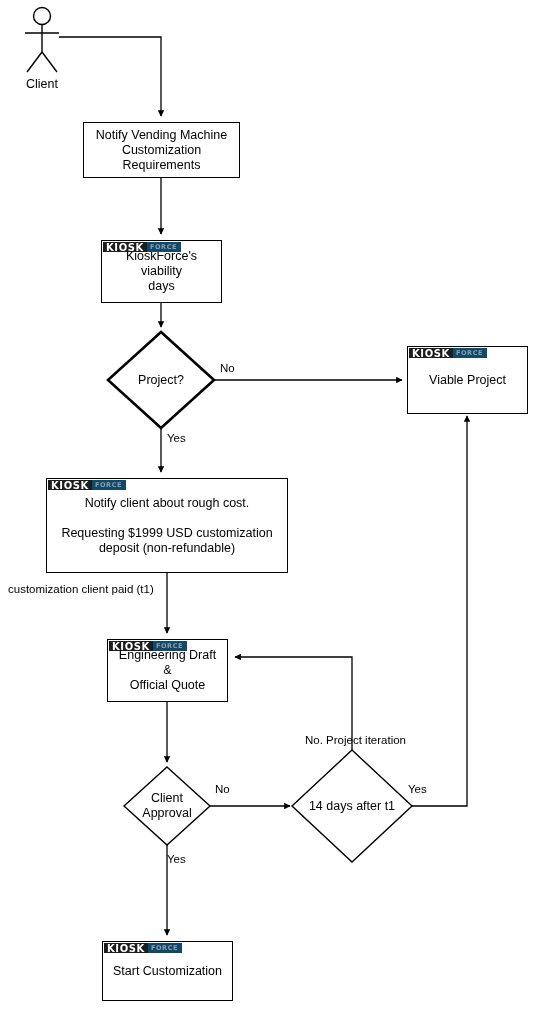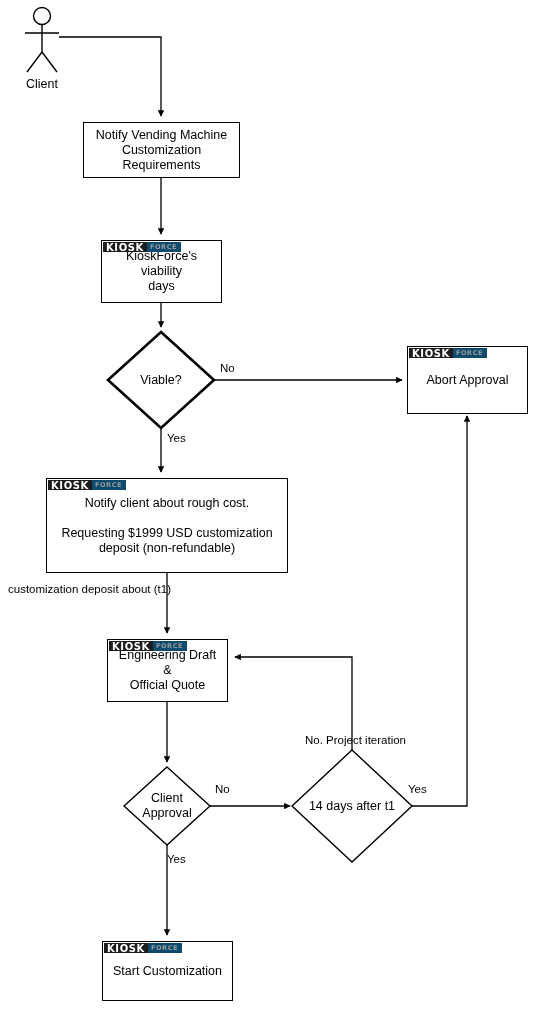--- a/index.html
+++ b/index.html
@@ -196,21 +196,21 @@
   </span>
   <span class="node-label">KioskForce's viability
 days</span>
 </div>
 
 <div class="node" style="left:407px; top:346px; width:121px; height:68px;">
   <span class="kf-badge">
     <span class="kf-kiosk">KIOSK</span>
     <span class="kf-force">FORCE</span>
   </span>
-  <span class="node-label">Abort Approval</span>
+  <span class="node-label">Viable Project</span>
 </div>
 
 <div class="node" style="left:46px; top:478px; width:242px; height:95px;">
   <span class="kf-badge">
     <span class="kf-kiosk">KIOSK</span>
     <span class="kf-force">FORCE</span>
   </span>
   <span class="node-label">Notify client about rough cost.
 
 Requesting $1999 USD customization
@@ -227,32 +227,32 @@
 </div>
 
 <div class="node" style="left:102px; top:941px; width:131px; height:60px;">
   <span class="kf-badge">
     <span class="kf-kiosk">KIOSK</span>
     <span class="kf-force">FORCE</span>
   </span>
   <span class="node-label">Start Customization</span>
 </div>
 
-<div class="diamond-label" style="left:113px; top:362px; width:96px; height:36px;">Viable?</div>
+<div class="diamond-label" style="left:113px; top:362px; width:96px; height:36px;">Project?</div>
 
 <div class="diamond-label" style="left:125px; top:788px; width:84px; height:36px;">Client
 Approval</div>
 
 <div class="diamond-label" style="left:300px; top:795px; width:104px; height:22px;text-align:center;">14 days after t1</div>
 
 <div class="edge-label" style="left:220px; top:362px;">No</div>
 
 <div class="edge-label" style="left:167px; top:432px;">Yes</div>
 
-<div class="edge-label" style="left:8px; top:583px;">customization deposit about (t1)</div>
+<div class="edge-label" style="left:8px; top:583px;">customization client paid (t1)</div>
 
 <div class="edge-label" style="left:215px; top:783px;">No</div>
 
 <div class="edge-label" style="left:167px; top:853px;">Yes</div>
 
 <div class="edge-label" style="left:408px; top:783px;">Yes</div>
 
 <div class="edge-label" style="left:305px; top:734px;">No. Project iteration</div>
 
 </body></html>

